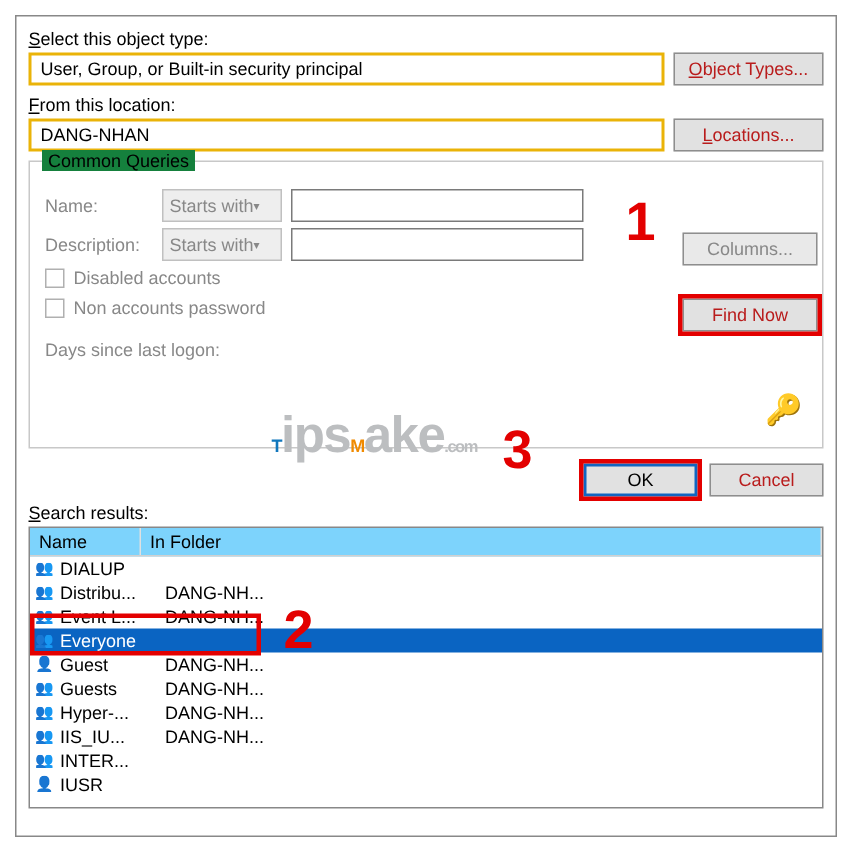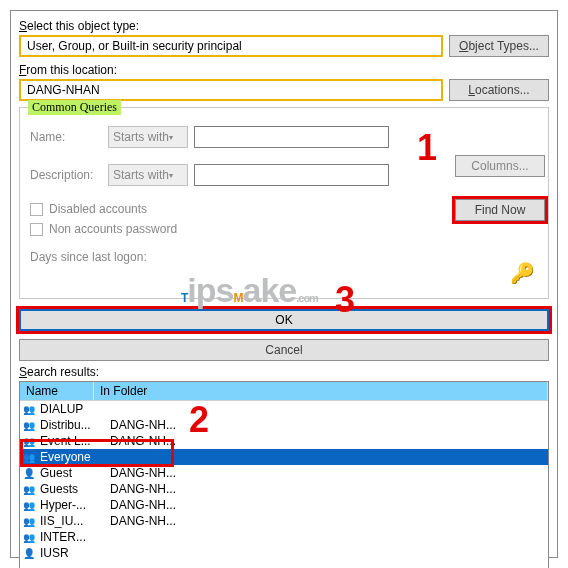--- a/index.html
+++ b/index.html
@@ -2,36 +2,36 @@
 <html><head>
 <meta charset="utf-8">
 <style>
   * { box-sizing: border-box; font-family: "Segoe UI", Tahoma, sans-serif; font-size: 12px; }
   body { margin: 0; background: #f0f0f0; }
   .frame { width: 568px; height: 568px; margin: 0 auto; background: #fff; border: 5px solid #fff; position: relative; }
   .dialog { position: absolute; inset: 5px; border: 1px solid #888; background: #fff; padding: 4px 8px 8px 8px; }
   .label { color: #000; margin: 4px 0 2px 0; }
   .row { display: flex; gap: 6px; align-items: center; margin-bottom: 6px; }
   .textbox { flex: 1; height: 22px; border: 2px solid #eab308; padding: 2px 6px; background: #fff; color: #000; }
-  .button { height: 22px; min-width: 100px; border: 1px solid #8e8e8e; background: #e1e1e1; color: #404040; text-align: center; line-height: 20px; padding: 0 6px; cursor: pointer; }
+  .button { height: 22px; min-width: 100px; border: 1px solid #8e8e8e; background: #e1e1e1; color: #b91c1c; text-align: center; line-height: 20px; padding: 0 6px; cursor: pointer; }
   .button.disabled { color: #888; background: #e9e9e9; }
   .fieldset { border: 1px solid #c8c8c8; padding: 8px 10px 10px 10px; margin-top: 6px; position: relative; }
-  .fieldset .legend { position: absolute; top: -8px; left: 8px; background: #bef264; padding: 0 4px; color: #000; font-family: Liberation Serif, serif; }
-  .inner-row { display: flex; align-items: center; gap: 6px; margin-bottom: 16px; }
+  .fieldset .legend { position: absolute; top: -8px; left: 8px; background: #15803d; padding: 0 4px; color: #000; }
+  .inner-row { display: flex; align-items: center; gap: 6px; margin-bottom: 4px; }
   .field-label { width: 72px; color: #888; }
   .combo { width: 80px; height: 22px; border: 1px solid #c0c0c0; background: #eee; color: #888; display: flex; align-items: center; justify-content: flex-start; padding: 0 4px; }
   .combo .chev { font-size: 8px; color: #888; }
   .input-text { width: 195px; height: 22px; border: 1px solid #7a7a7a; background: #fff; }
   .checkbox-row { display: flex; align-items: center; gap: 6px; margin-bottom: 6px; color: #888; }
   .checkbox { width: 13px; height: 13px; border: 1px solid #b0b0b0; background: #fff; }
   .rightcol { position: absolute; right: 12px; top: 132px; width: 90px; display: flex; flex-direction: column; gap: 10px; }
   .rightcol .button { min-width: 88px; margin-top: 12px; }
   .highlight-red { outline: 3px solid #e30000; }
   .num { position: absolute; color: #e30000; font-weight: bold; font-size: 36px; font-family: Arial, sans-serif; }
-  .footer-row { display: flex; justify-content: flex-end; gap: 8px; margin-top: 10px; flex-direction: column; }
+  .footer-row { display: flex; justify-content: flex-end; gap: 8px; margin-top: 10px; }
   .ok-btn { border: 2px solid #1065c0; background: #e1e1e1; height: 22px; min-width: 76px; text-align: center; line-height: 18px; }
   .results-label { margin-top: 4px; }
   .results { border: 1px solid #888; height: 188px; overflow: auto; background: #fff; position: relative; }
   .results .header { display: flex; border-bottom: 1px solid #d0d0d0; background: #7dd3fc; }
   .results .hcell { padding: 2px 6px; border-right: 1px solid #e0e0e0; color: #000; }
   .results .hcell.name { width: 74px; }
   .results .hcell.folder { flex: 1; }
   .results .row-item { display: flex; align-items: center; height: 16px; padding: 0 2px; gap: 2px; color: #000; }
   .results .row-item .icon { width: 16px; height: 14px; display: flex; align-items: center; justify-content: center; font-size: 10px; }
   .results .row-item .cname { width: 68px; white-space: nowrap; overflow: hidden; text-overflow: ellipsis; }

